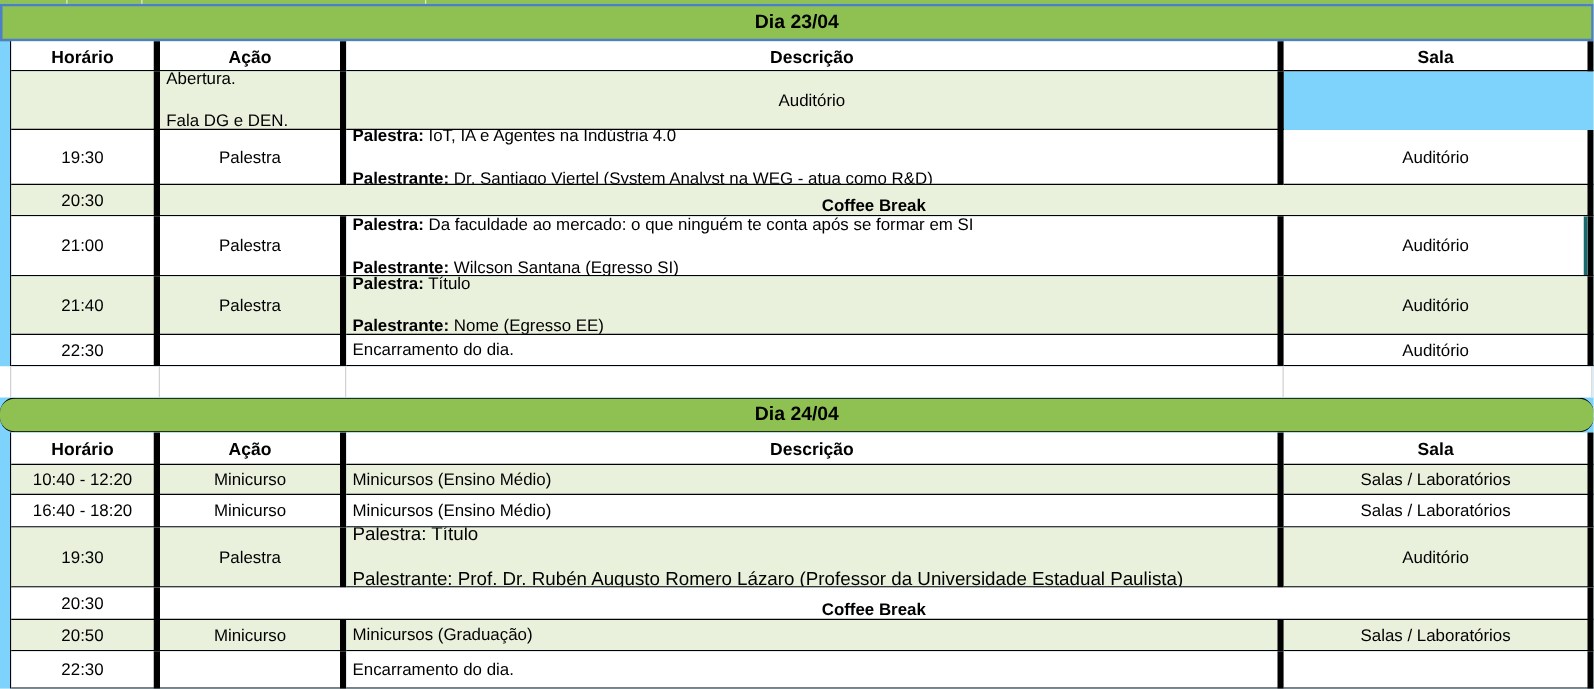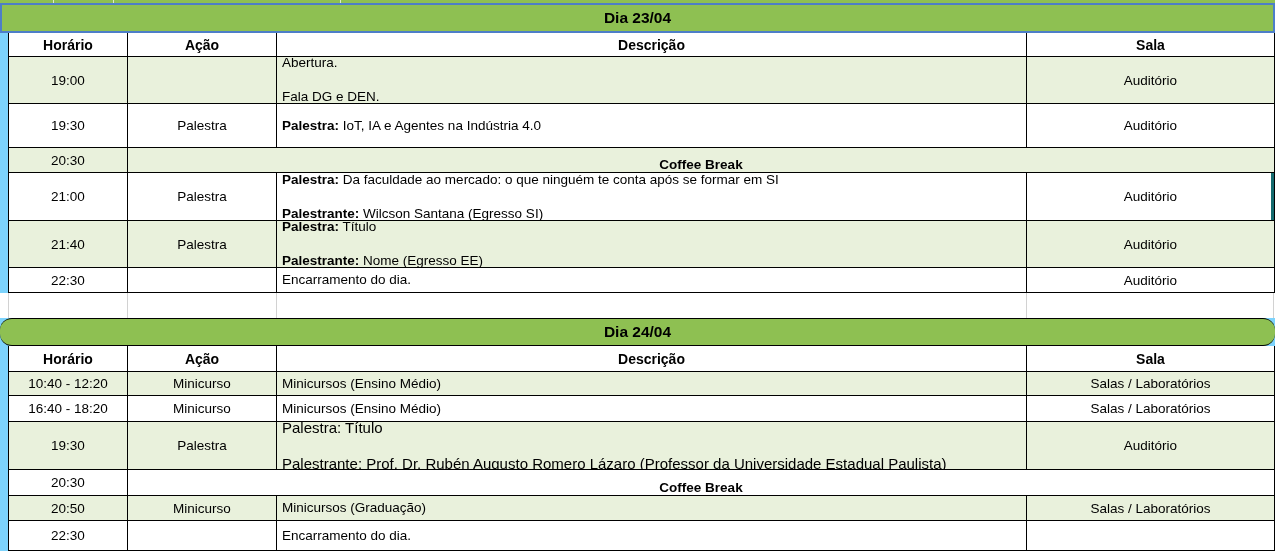--- a/index.html
+++ b/index.html
@@ -20,21 +20,21 @@
   .sliver i{position:absolute;top:0;height:100%;width:1px;background:rgba(255,255,255,.7);}
   
   .band{box-sizing:border-box;background:var(--green);display:flex;align-items:center;justify-content:center;
         font-weight:bold;font-size:15.5px;}
   .band1{height:30px;border:2px solid var(--blue);border-left-width:2px;border-right-width:2px;}
   .band2{height:28px;border-top:1px solid #000;border-bottom:1px solid #000;border-radius:12px;}
   
   .tbl{margin-left:8px;width:1266px;border-left:1px solid #000;box-sizing:content-box;}
   .row{display:grid;grid-template-columns:119px 149px 750px 248px;}
   .row.coffee{grid-template-columns:119px 1147px;}
-  .c{box-sizing:border-box;border-right:1px solid #000000;border-bottom:1px solid #000;
+  .c{box-sizing:border-box;border-right:5px solid #000000;border-bottom:1px solid #000;
      display:flex;align-items:center;overflow:hidden;background:#fff;position:relative;}
   .green .c{background:var(--rowgreen);}
   .center{justify-content:center;text-align:center;}
   .hdr .c{font-weight:bold;justify-content:center;font-size:14px;}
   .desc{flex-direction:column;align-items:flex-start;justify-content:center;padding-left:5px;line-height:16px;gap:18px;}
   .desc-lg{font-size:15px;line-height:18px;}
   .ln{white-space:nowrap;}
   .coffee-cell{justify-content:center;font-weight:bold;align-items:flex-end;}
   
   .cursor-line{position:absolute;right:0;top:0;bottom:0;width:3px;background:var(--teal);}
@@ -68,43 +68,41 @@
       <div class="c center">
           <span>Descrição</span>
         </div>
       <div class="c center">
           <span>Sala</span>
         </div>
     </div>
 
     <div class="row green" style="height:47px">
       <div class="c center">
-          <span>19:00</span>
-        </div>
-      <div class="c center">
           <span></span>
         </div>
       <div class="c desc">
         <div class="ln">Abertura.</div>
         <div class="ln">Fala DG e DEN.</div>
       </div>
       <div class="c center">
           <span>Auditório</span>
         </div>
     </div>
 
     <div class="row" style="height:44px">
       <div class="c center">
           <span>19:30</span>
         </div>
       <div class="c center">
           <span>Palestra</span>
         </div>
       <div class="c desc">
         <div class="ln"><b>Palestra:</b><span> IoT, IA e Agentes na Indústria 4.0</span></div>
+        <div class="ln"><b>Palestrante:</b><span> Dr. Santiago Viertel (System Analyst na WEG - atua como R&amp;D)</span></div>
       </div>
       <div class="c center">
           <span>Auditório</span>
         </div>
     </div>
 
     <div class="row coffee green" style="height:25px">
       <div class="c center">
           <span>20:30</span>
         </div>

